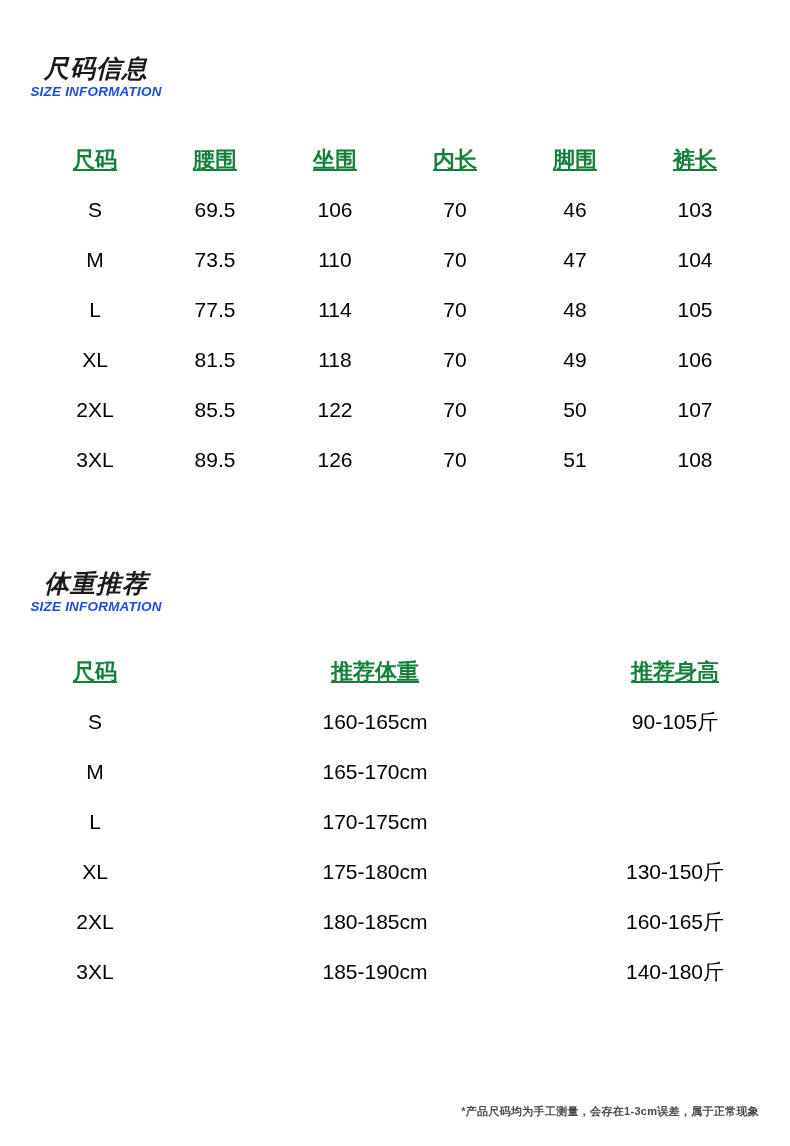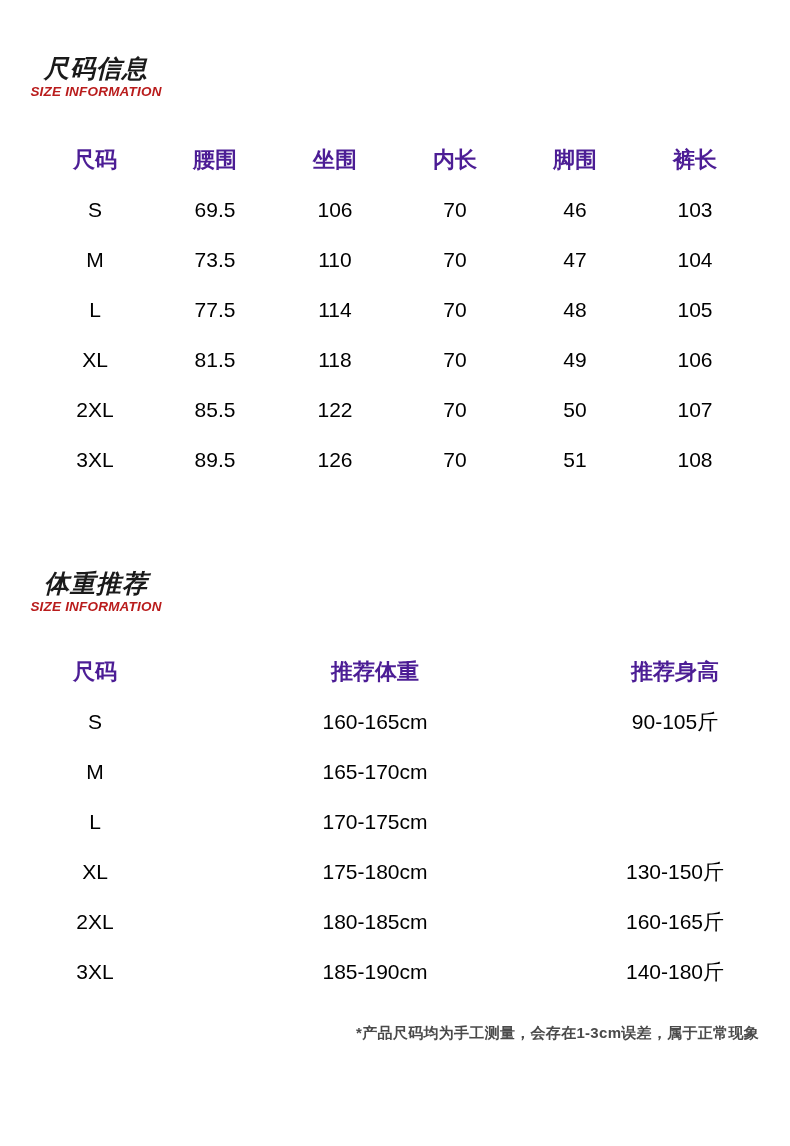--- a/index.html
+++ b/index.html
@@ -27,21 +27,21 @@
     font-weight: 700;
     line-height: 1.2;
     color: #1a1a1a;
     letter-spacing: 1px;
     white-space: nowrap;
   }
   .sec-sub {
     margin-top: 1px;
     font-size: 13.5px;
     font-weight: 700;
-    color: #b91c1c;
+    color: #1d4ed8;
     letter-spacing: 0.2px;
     white-space: nowrap;
   }
   .table {
     position: absolute;
     left: 35px;
     width: 720px;
   }
   .table-1 { top: 135px; }
   .table-2 { top: 647px; }
@@ -55,27 +55,28 @@
   .tcell {
     text-align: center;
     font-size: 21px;
     font-weight: 400;
     color: #000000;
     white-space: nowrap;
   }
   .thead .tcell {
     font-size: 22px;
     font-weight: 700;
-    color: #4c1d95;
+    color: #15803d;
+    text-decoration: underline;
   }
   .footnote {
     position: absolute;
-    top: 1024px;
+    top: 1104px;
     right: 31px;
-    font-size: 15px;
+    font-size: 11px;
     font-weight: 600;
     color: #4a4a4a;
     letter-spacing: 0.3px;
     white-space: nowrap;
   }
 </style>
 </head>
 <body>
 
 <div class="page">

